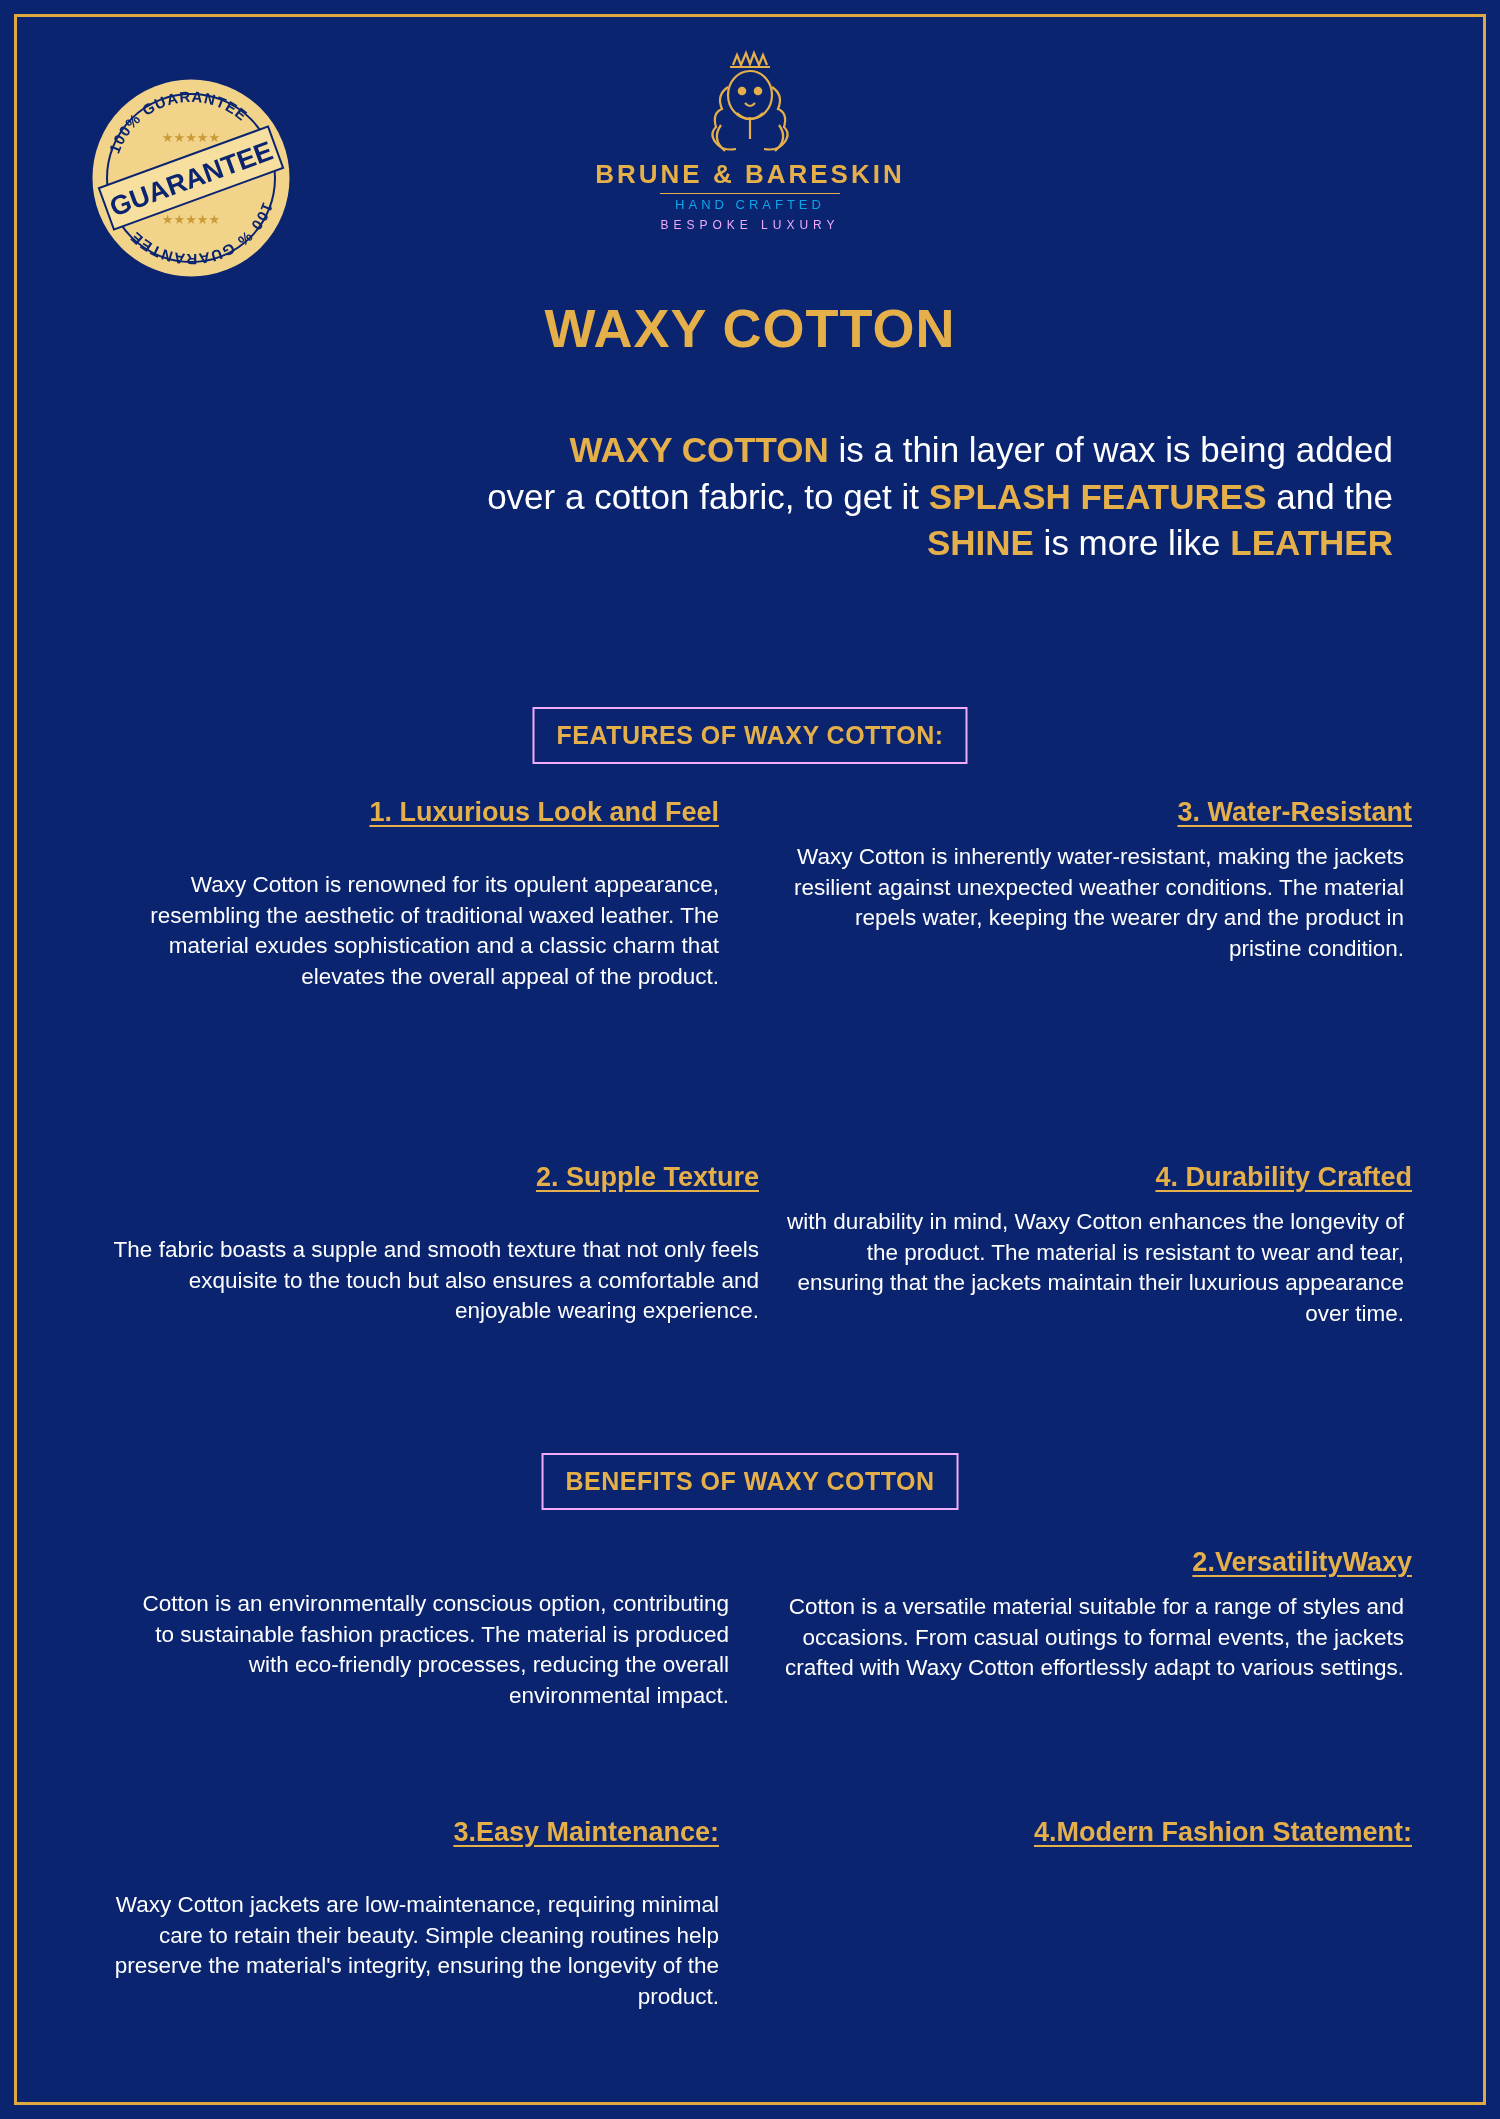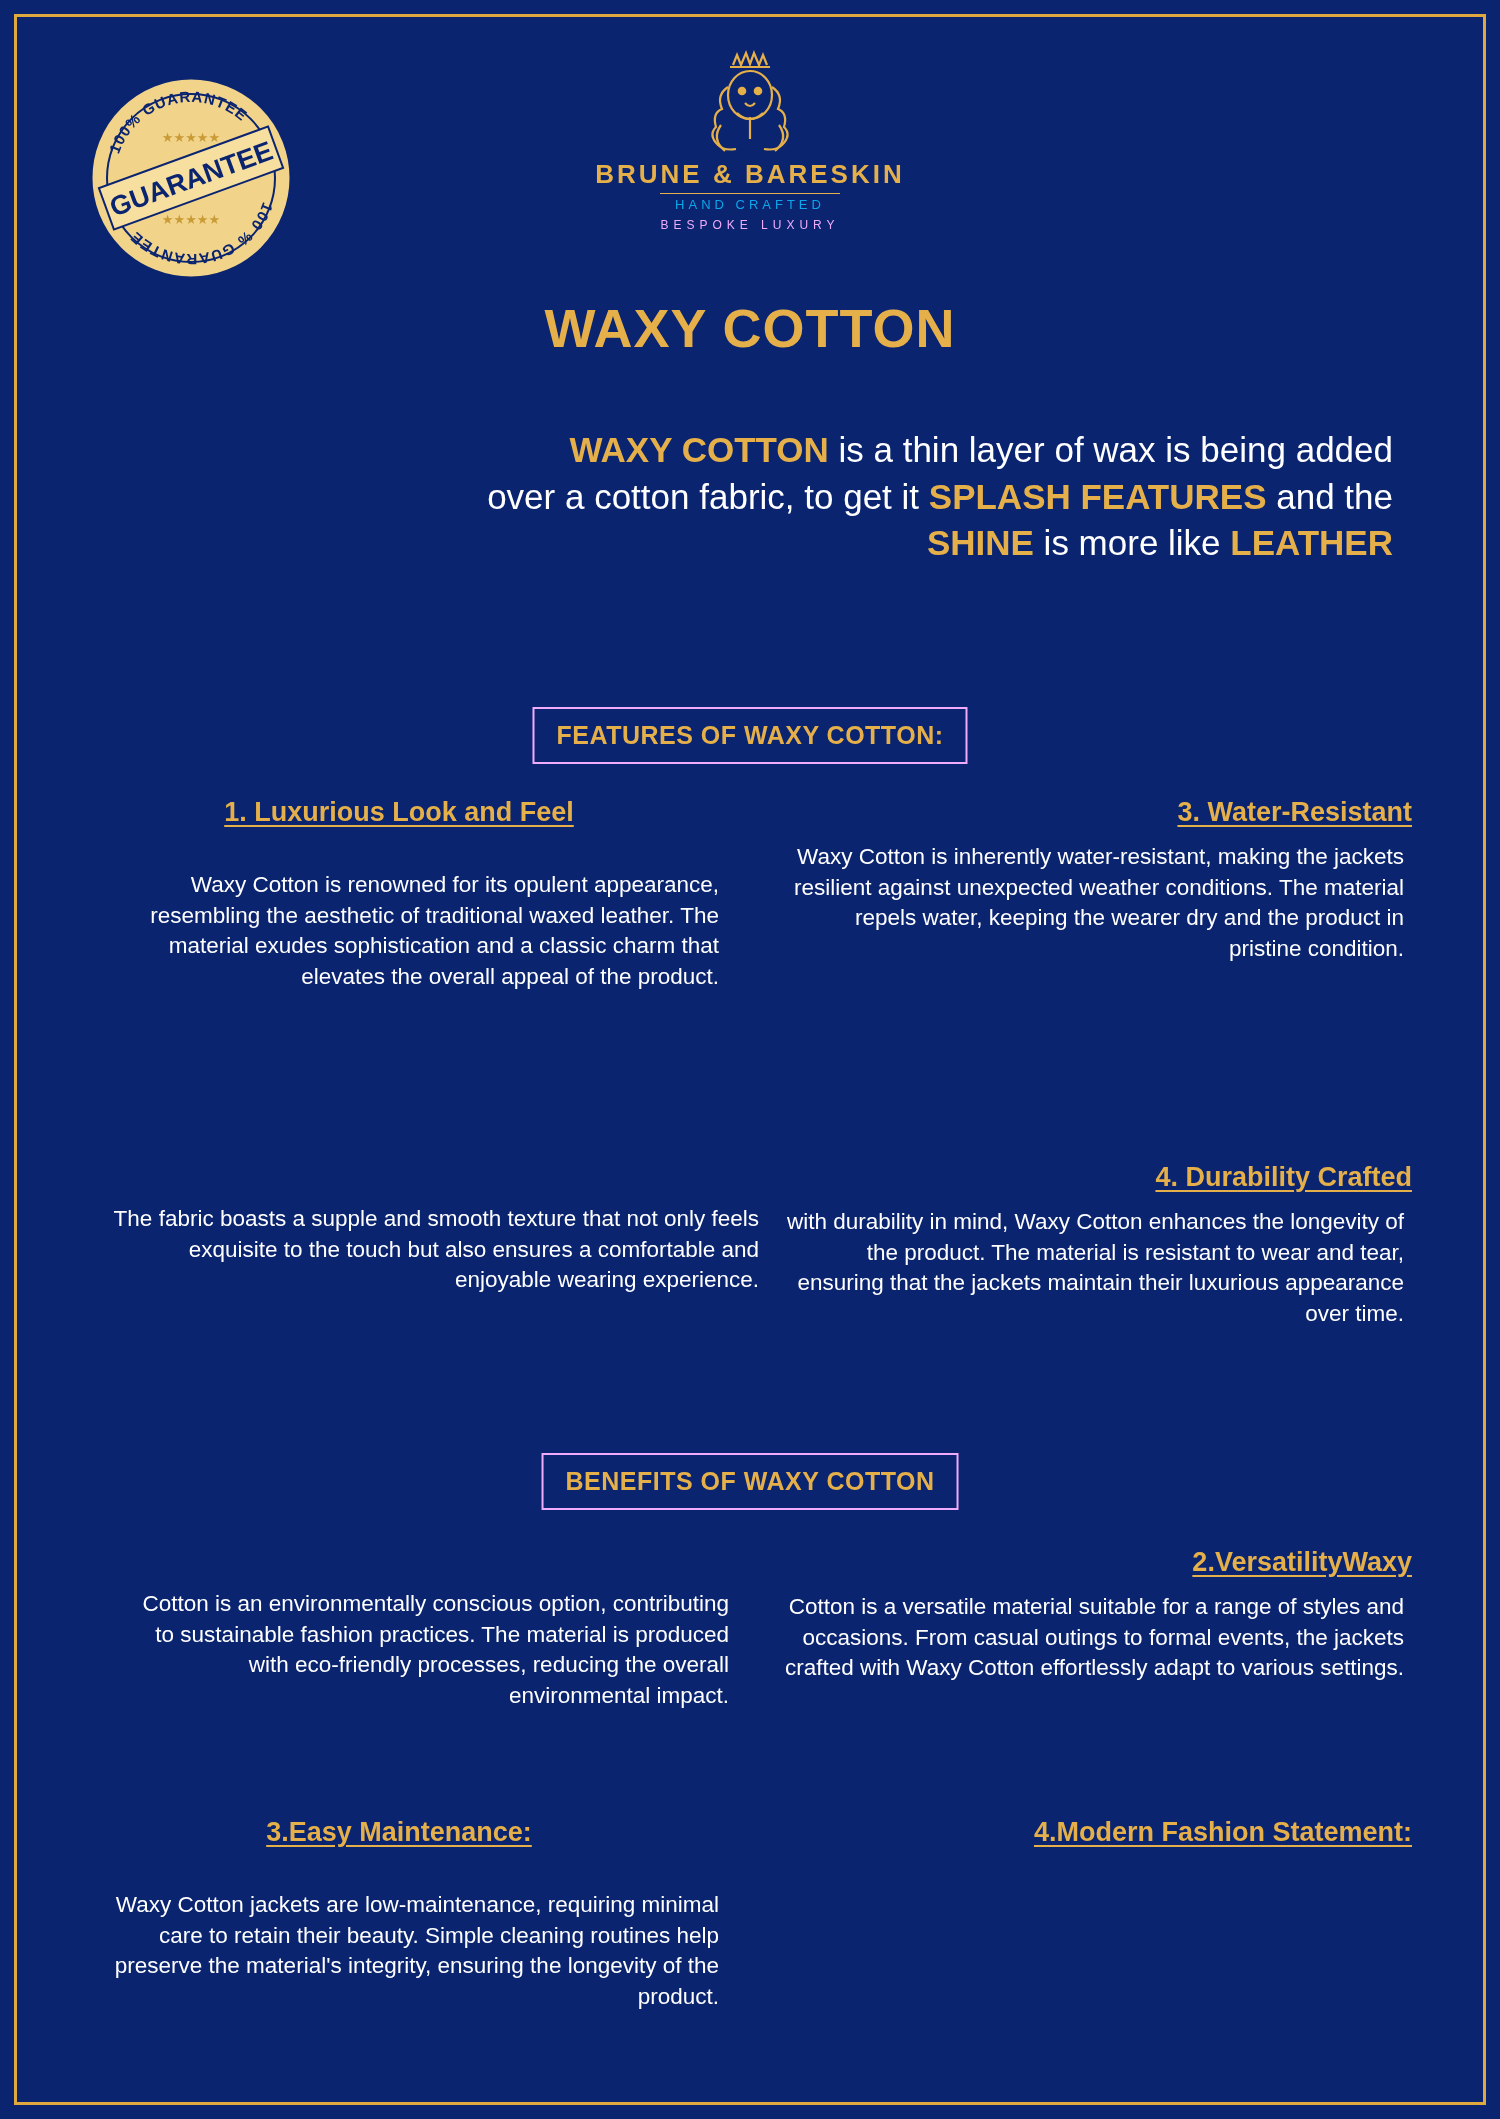--- a/index.html
+++ b/index.html
@@ -122,21 +122,21 @@
     font-weight: bold;
     text-decoration: underline;
     text-underline-offset: 4px;
   }
   .block p {
     margin: 0;
     color: #ffffff;
     font-size: 22.5px;
     line-height: 1.36;
   }
-  .left h3 { text-align: center; }
+  .left h3 { text-align: right; }
   .left p { text-align: right; padding-left: 32px; margin-top: 42px; }
   .right h3 { text-align: right; }
   .right p { text-align: right; padding-right: 8px; }
 
   
   #f1 { top: 780px; left: 62px;  width: 640px; }
   #f2 { top: 1145px; left: 62px; width: 680px; }
   #f3 { top: 780px; left: 760px;  width: 635px; }
   #f4 { top: 1145px; left: 760px; width: 635px; }
 
@@ -207,20 +207,21 @@
       <b>SHINE</b><span>  is more like </span><b>LEATHER</b>
     </div>
 
     <div class="section-box" id="features-box">FEATURES OF WAXY COTTON:</div>
 
     <div class="block left" id="f1">
       <h3>1. Luxurious Look and Feel</h3>
       <p>Waxy Cotton is renowned for its opulent appearance, resembling the aesthetic of traditional waxed leather. The material exudes sophistication and a classic charm that elevates the overall appeal of the product.</p>
     </div>
     <div class="block left" id="f2">
+      <h3>2. Supple Texture</h3>
       <p>The fabric boasts a supple and smooth texture that not only feels exquisite to the touch but also ensures a comfortable and enjoyable wearing experience.</p>
     </div>
     <div class="block right" id="f3">
       <h3>3. Water-Resistant</h3>
       <p>Waxy Cotton is inherently water-resistant, making the jackets resilient against unexpected weather conditions. The material repels water, keeping the wearer dry and the product in pristine condition.</p>
     </div>
     <div class="block right" id="f4">
       <h3>4. Durability Crafted</h3>
       <p>with durability in mind, Waxy Cotton enhances the longevity of the product. The material is resistant to wear and tear, ensuring that the jackets maintain their luxurious appearance over time.</p>
     </div>

